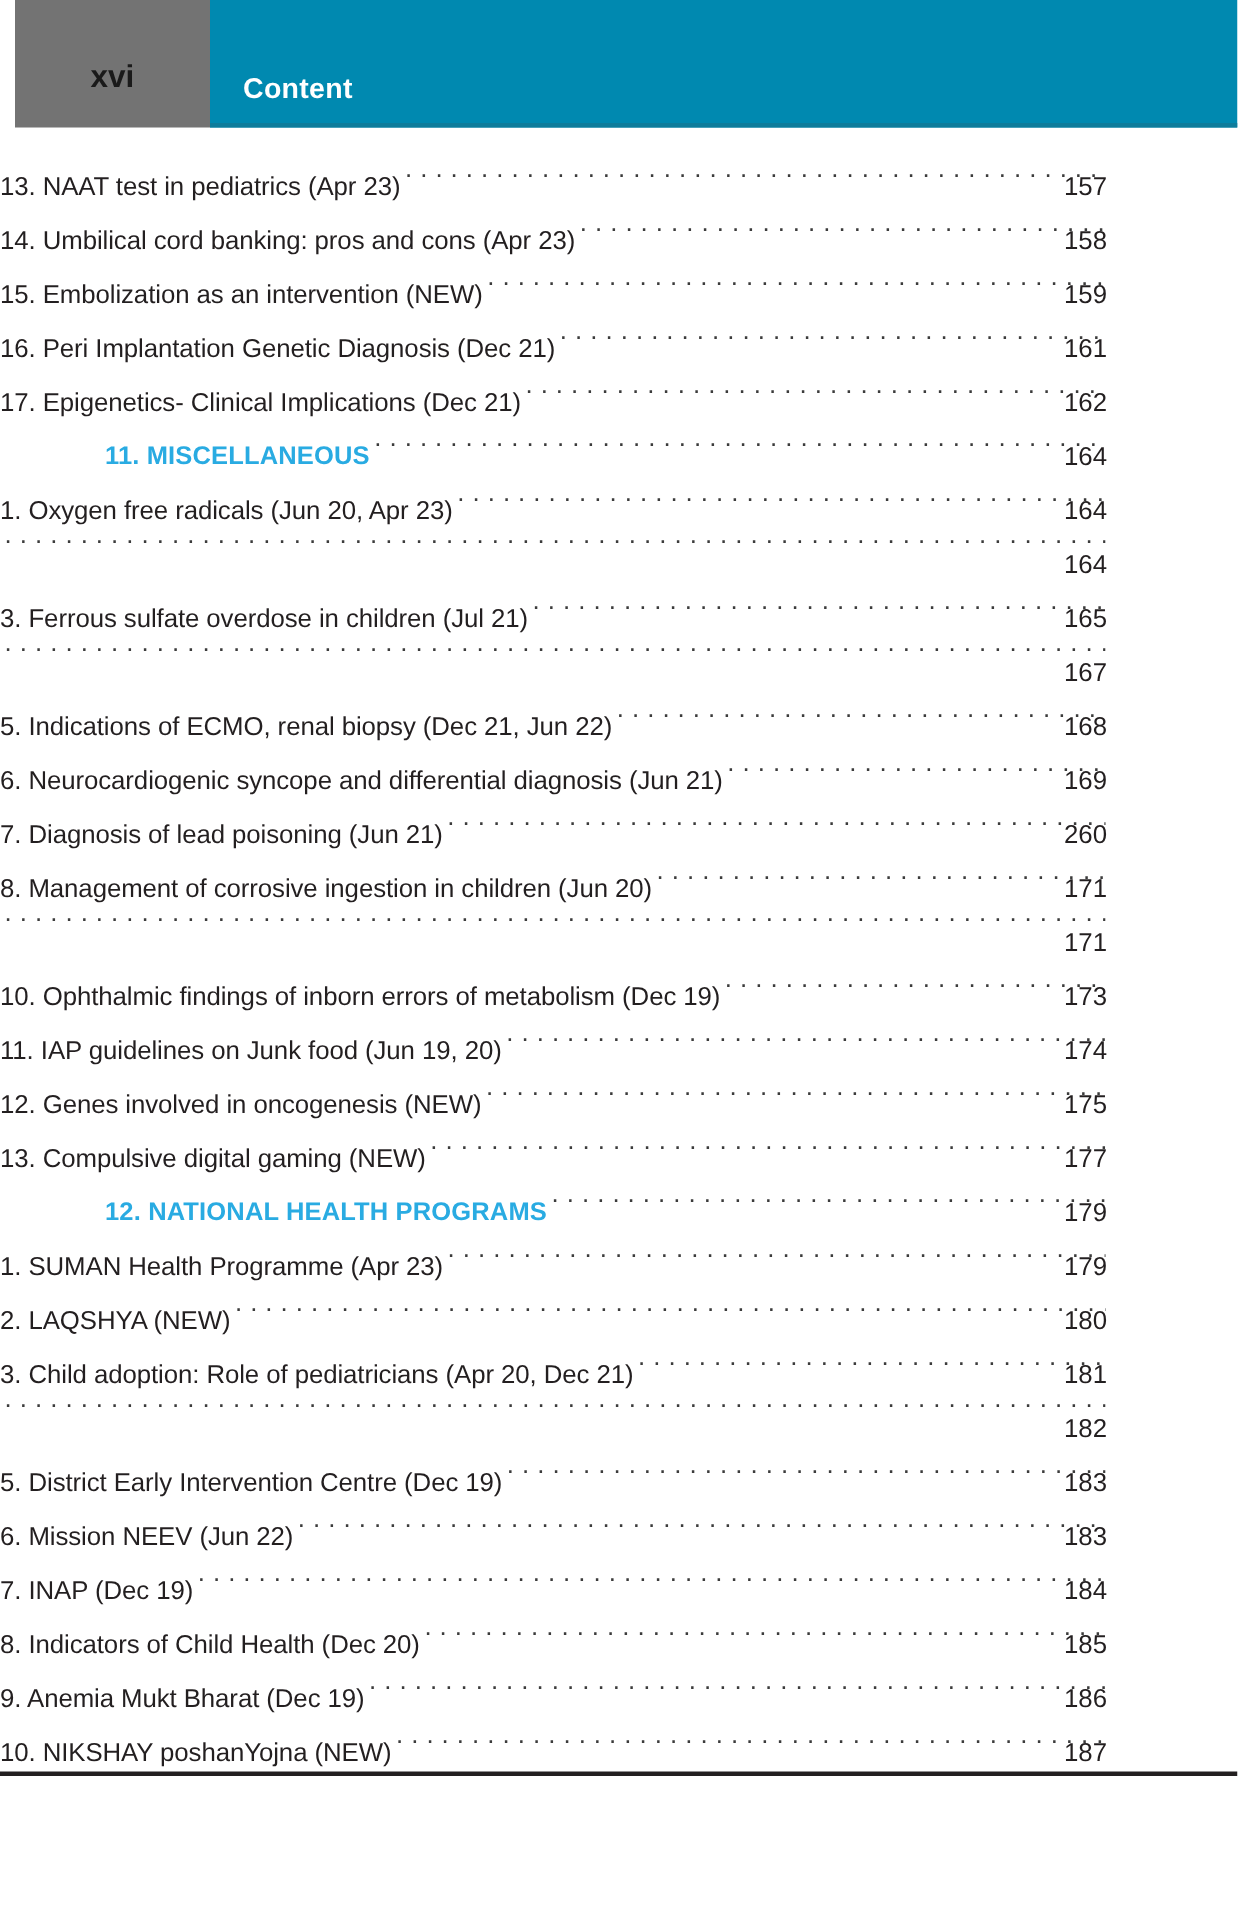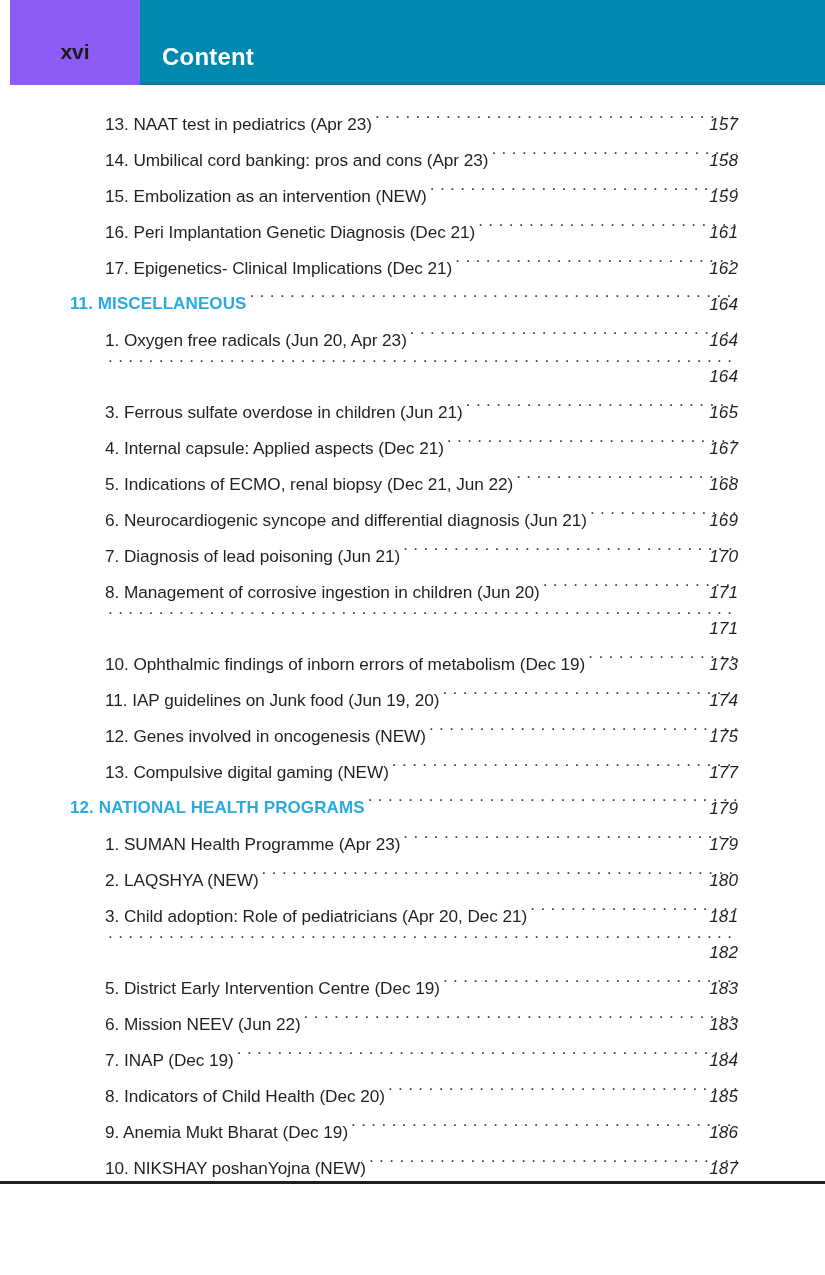--- a/index.html
+++ b/index.html
@@ -31,32 +31,32 @@
     height: 85px;
     background: #0089B0;
     box-sizing: border-box;
     border-bottom: 3px solid #0E7C9B;
   }
   .header-title {
     position: absolute;
     left: 22px;
     bottom: 11px;
     color: #ffffff;
-    font-size: 24px;
+    font-size: 19px;
     font-weight: bold;
     letter-spacing: 0.2px;
     font-family: "Liberation Sans", sans-serif;
   }
   .folio-box {
     position: absolute;
     top: 0;
     left: 10px;
     width: 130px;
     height: 85px;
-    background: #8b5cf6;
+    background: #737373;
   }
   .folio-num {
     position: absolute;
     left: 0;
     right: 0;
     top: 40px;
     text-align: center;
     font-size: 21px;
     font-weight: bold;
     color: #1a1a1a;
@@ -106,26 +106,25 @@
     letter-spacing: 0.3px;
     font-family: "Liberation Sans", sans-serif;
   }
   .toc-row .page {
     flex: 0 0 auto;
     position: absolute;
     right: 87px;
     font-size: 17.2px;
     color: #231f20;
     font-family: "Liberation Sans", sans-serif;
-    font-style: italic;
   }
 
   
   .level-chapter { padding-left: 70px; justify-content: center; }
-  .level-item    { padding-left: 105px; }
+  .level-item    { }
 
   
   .toc-row.chapter .label {
     color: #29ABE2;
     font-weight: bold;
     font-size: 17px;
     letter-spacing: 0.1px;
   }
   .toc-row.chapter .leader::after {
     color: #3b3b3b;
@@ -187,43 +186,42 @@
     <div class="toc-row level-item">
       <span class="label">1. Oxygen free radicals (Jun 20, Apr 23)</span>
       <span class="leader"></span>
       <span class="page">164</span>
     </div>
     <div class="toc-row level-item">
       <span class="leader"></span>
       <span class="page">164</span>
     </div>
     <div class="toc-row level-item">
-      <span class="label">3. Ferrous sulfate overdose in children (Jun 21)</span>
+      <span class="label">3. Ferrous sulfate overdose in children (Jul 21)</span>
       <span class="leader"></span>
       <span class="page">165</span>
     </div>
     <div class="toc-row level-item">
-      <span class="label">4. Internal capsule: Applied aspects (Dec 21)</span>
       <span class="leader"></span>
       <span class="page">167</span>
     </div>
     <div class="toc-row level-item">
       <span class="label">5. Indications of ECMO, renal biopsy (Dec 21, Jun 22)</span>
       <span class="leader"></span>
       <span class="page">168</span>
     </div>
     <div class="toc-row level-item">
       <span class="label">6. Neurocardiogenic syncope and differential diagnosis (Jun 21)</span>
       <span class="leader"></span>
       <span class="page">169</span>
     </div>
     <div class="toc-row level-item">
       <span class="label">7. Diagnosis of lead poisoning (Jun 21)</span>
       <span class="leader"></span>
-      <span class="page">170</span>
+      <span class="page">260</span>
     </div>
     <div class="toc-row level-item">
       <span class="label">8. Management of corrosive ingestion in children (Jun 20)</span>
       <span class="leader"></span>
       <span class="page">171</span>
     </div>
     <div class="toc-row level-item">
       <span class="leader"></span>
       <span class="page">171</span>
     </div>

